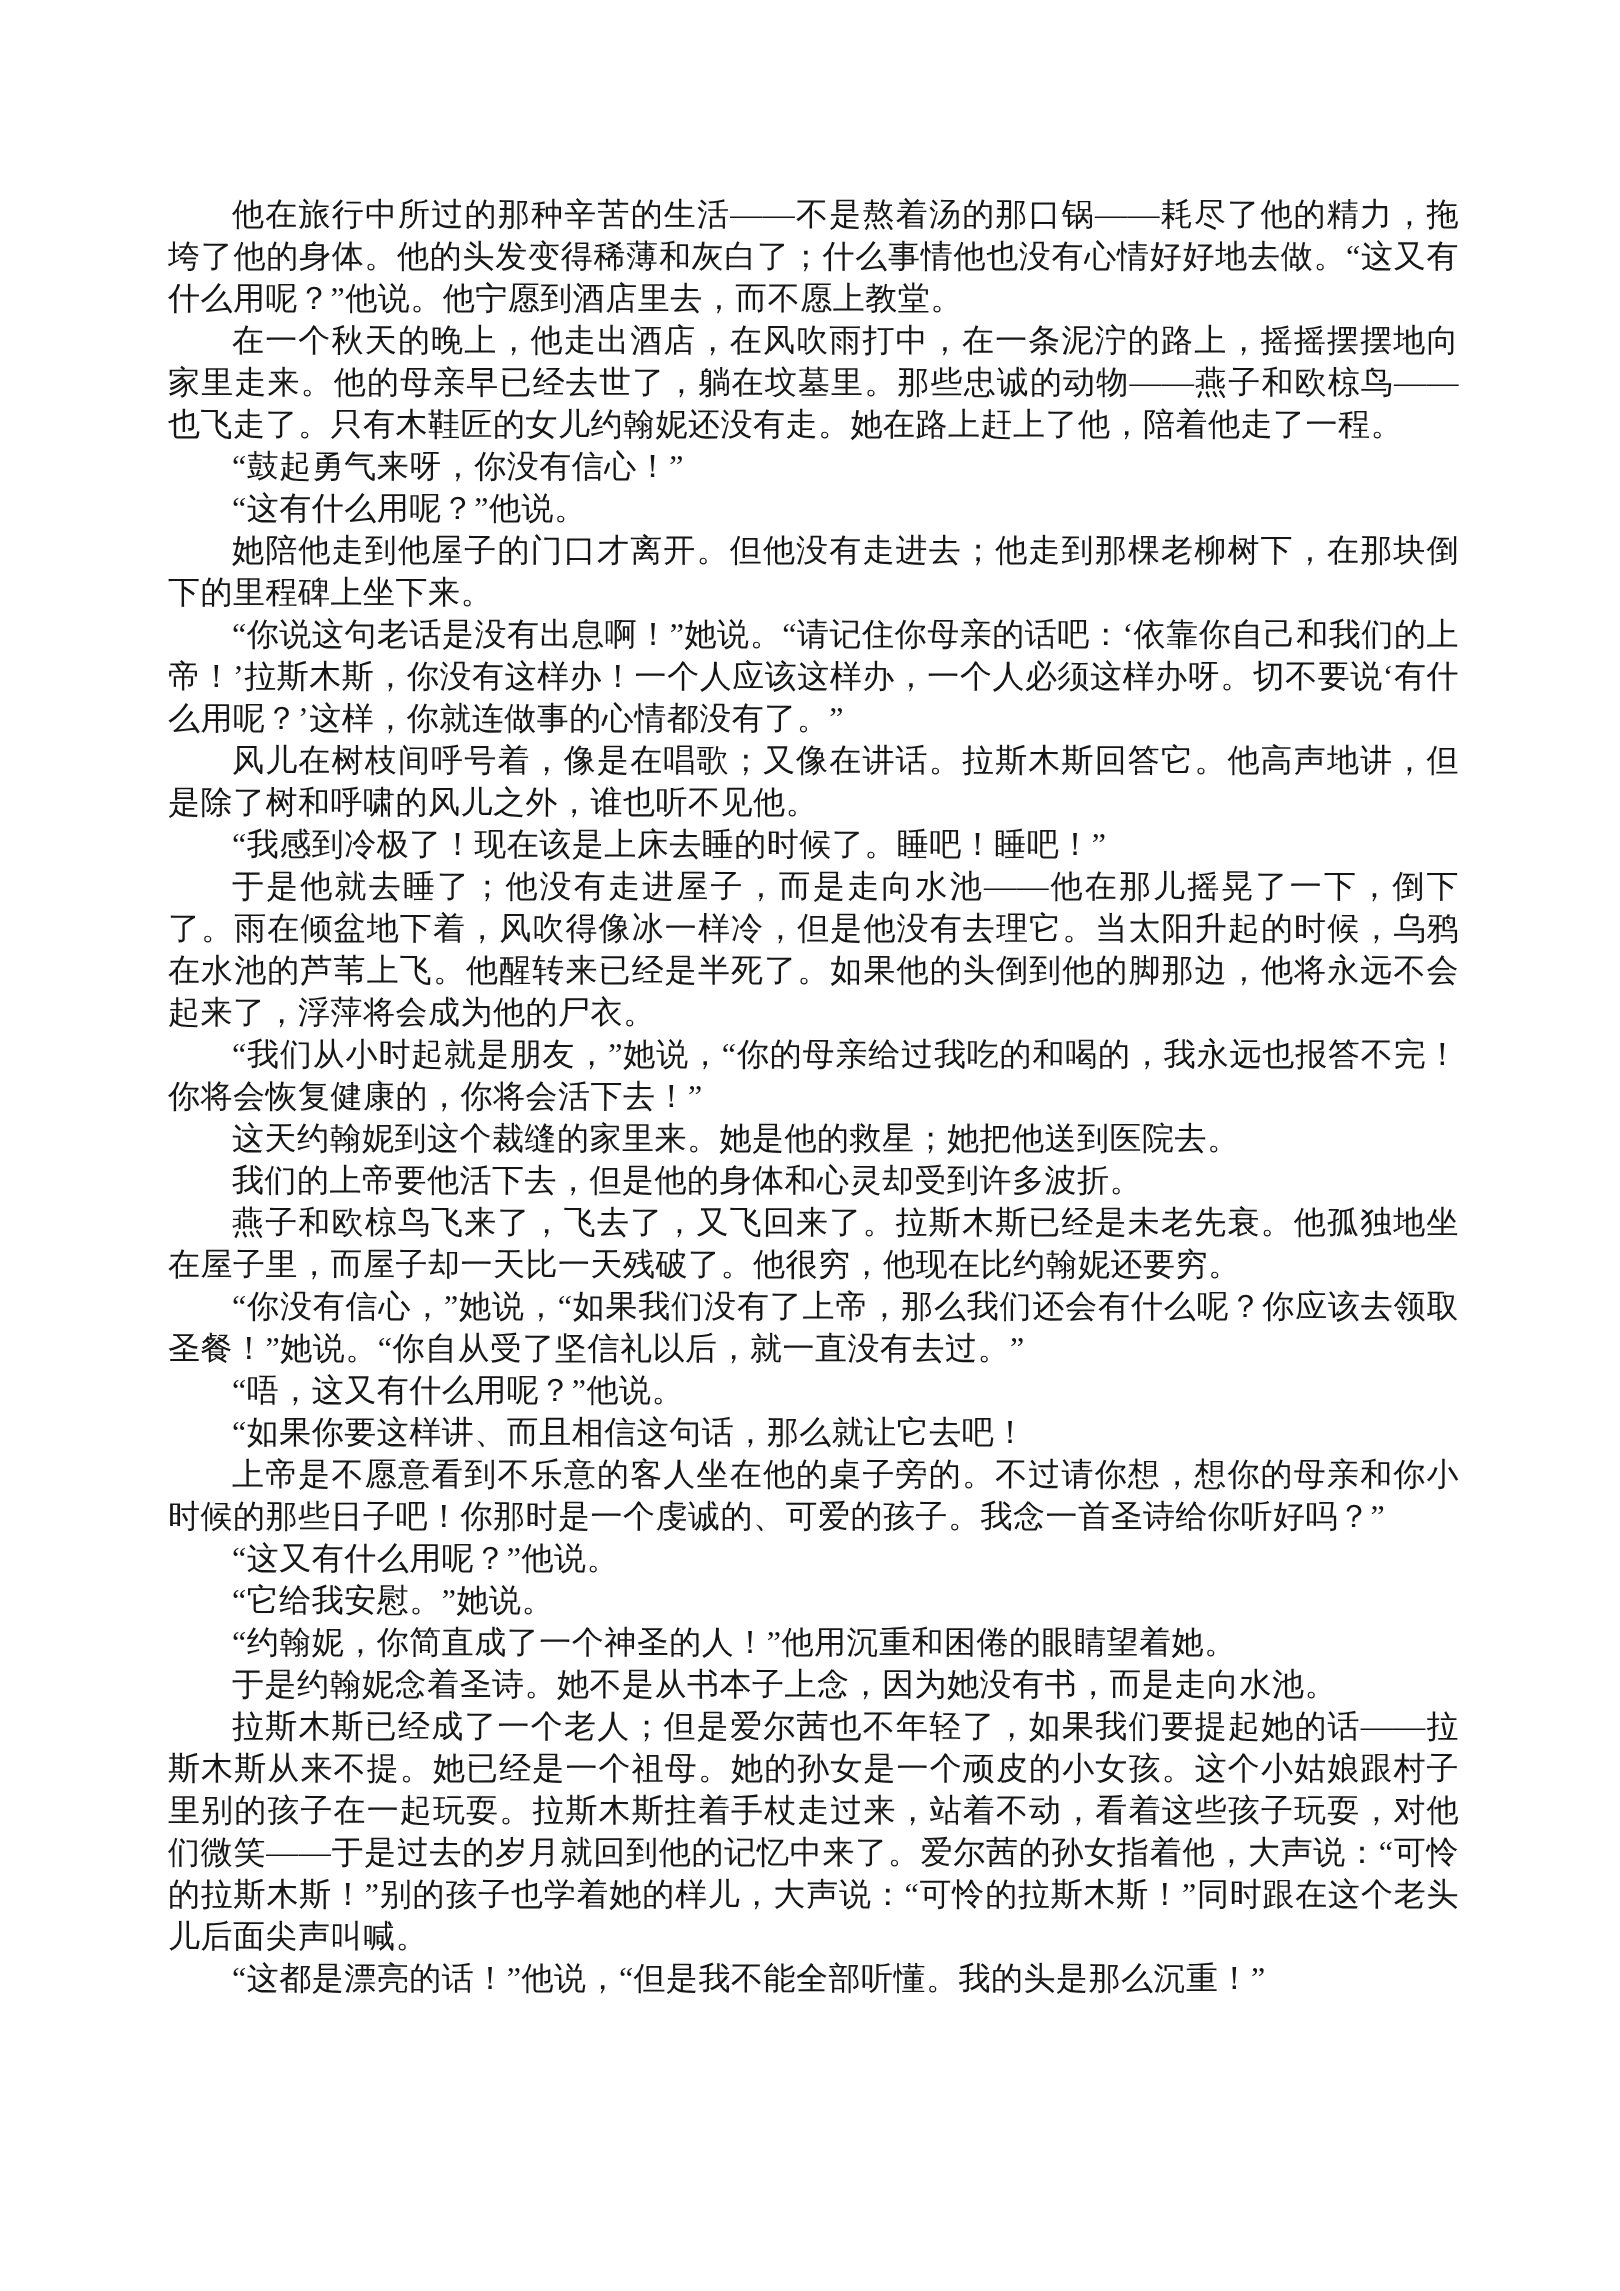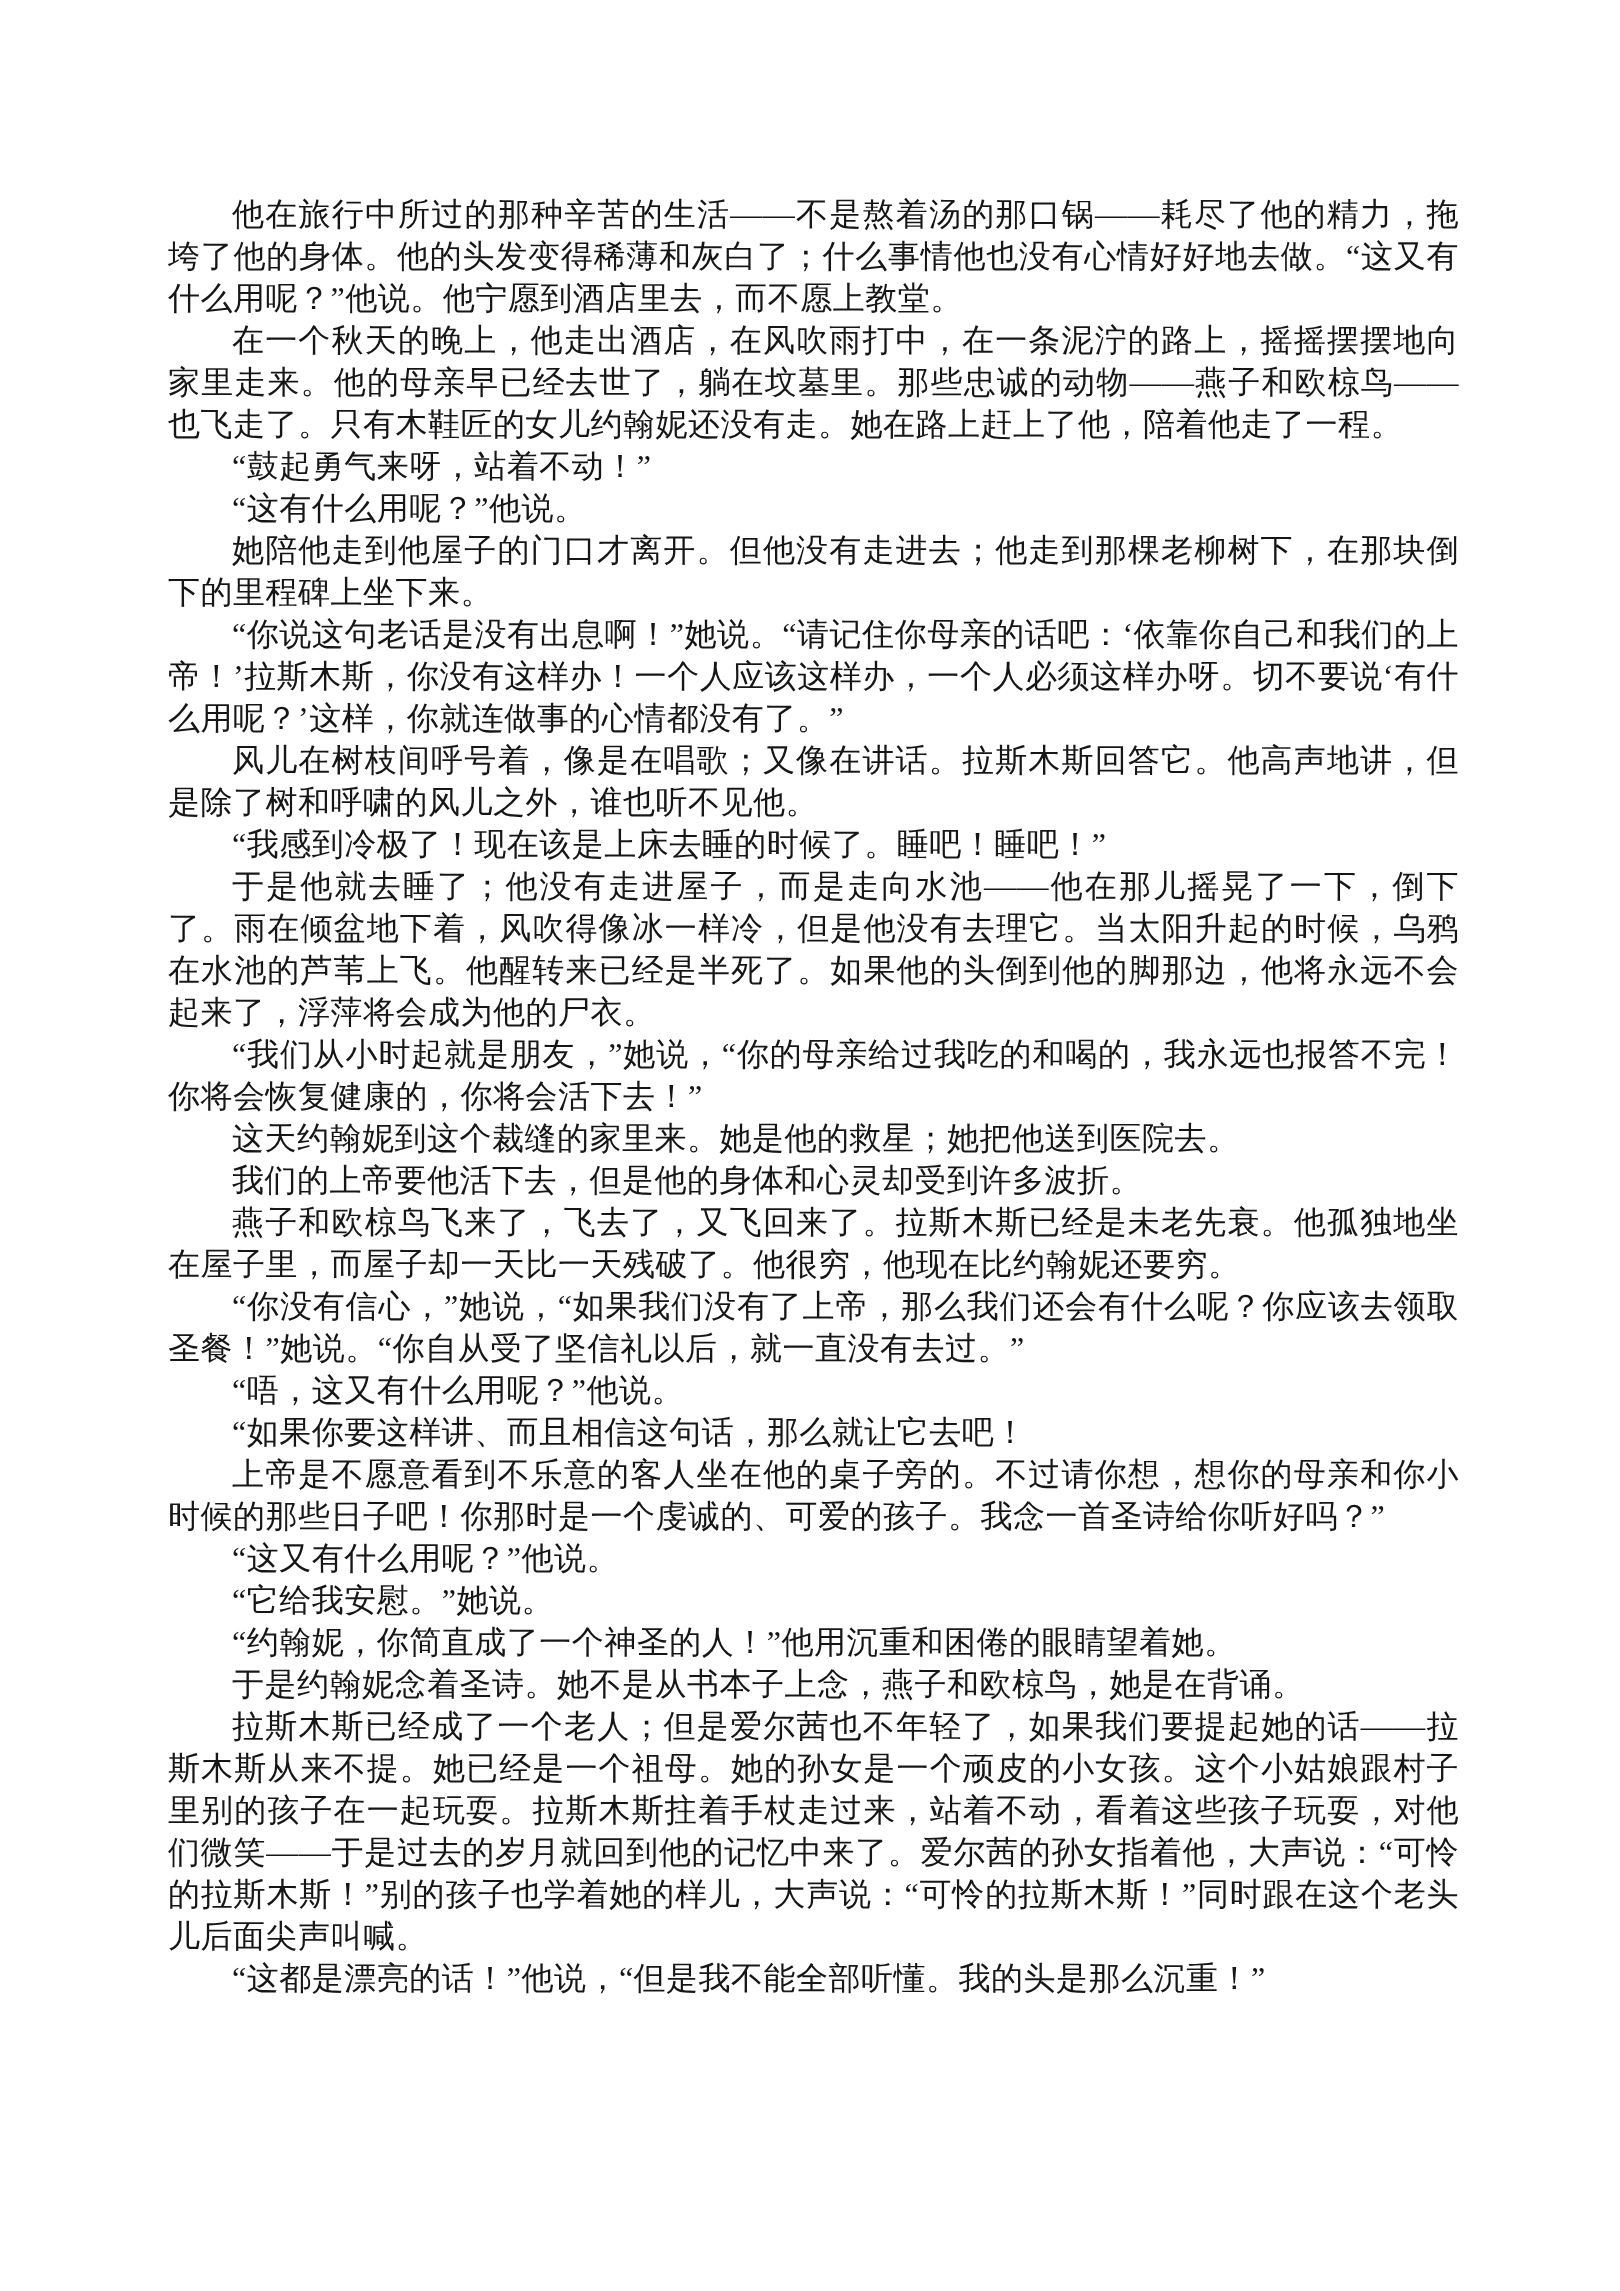--- a/index.html
+++ b/index.html
@@ -41,36 +41,36 @@
     word-break: break-all;
   }
 </style>
 </head>
 <body>
 
 <div class="page">
   <div class="text-block">
     <p>他在旅行中所过的那种辛苦的生活——不是熬着汤的那口锅——耗尽了他的精力，拖垮了他的身体。他的头发变得稀薄和灰白了；什么事情他也没有心情好好地去做。“这又有什么用呢？”他说。他宁愿到酒店里去，而不愿上教堂。</p>
     <p>在一个秋天的晚上，他走出酒店，在风吹雨打中，在一条泥泞的路上，摇摇摆摆地向家里走来。他的母亲早已经去世了，躺在坟墓里。那些忠诚的动物——燕子和欧椋鸟——也飞走了。只有木鞋匠的女儿约翰妮还没有走。她在路上赶上了他，陪着他走了一程。</p>
-    <p>“鼓起勇气来呀，站着不动！”</p>
+    <p>“鼓起勇气来呀，你没有信心！”</p>
     <p>“这有什么用呢？”他说。</p>
     <p>她陪他走到他屋子的门口才离开。但他没有走进去；他走到那棵老柳树下，在那块倒下的里程碑上坐下来。</p>
     <p>“你说这句老话是没有出息啊！”她说。“请记住你母亲的话吧：‘依靠你自己和我们的上帝！’拉斯木斯，你没有这样办！一个人应该这样办，一个人必须这样办呀。切不要说‘有什么用呢？’这样，你就连做事的心情都没有了。”</p>
     <p>风儿在树枝间呼号着，像是在唱歌；又像在讲话。拉斯木斯回答它。他高声地讲，但是除了树和呼啸的风儿之外，谁也听不见他。</p>
     <p>“我感到冷极了！现在该是上床去睡的时候了。睡吧！睡吧！”</p>
     <p>于是他就去睡了；他没有走进屋子，而是走向水池——他在那儿摇晃了一下，倒下了。雨在倾盆地下着，风吹得像冰一样冷，但是他没有去理它。当太阳升起的时候，乌鸦在水池的芦苇上飞。他醒转来已经是半死了。如果他的头倒到他的脚那边，他将永远不会起来了，浮萍将会成为他的尸衣。</p>
     <p>“我们从小时起就是朋友，”她说，“你的母亲给过我吃的和喝的，我永远也报答不完！你将会恢复健康的，你将会活下去！”</p>
     <p>这天约翰妮到这个裁缝的家里来。她是他的救星；她把他送到医院去。</p>
     <p>我们的上帝要他活下去，但是他的身体和心灵却受到许多波折。</p>
     <p>燕子和欧椋鸟飞来了，飞去了，又飞回来了。拉斯木斯已经是未老先衰。他孤独地坐在屋子里，而屋子却一天比一天残破了。他很穷，他现在比约翰妮还要穷。</p>
     <p>“你没有信心，”她说，“如果我们没有了上帝，那么我们还会有什么呢？你应该去领取圣餐！”她说。“你自从受了坚信礼以后，就一直没有去过。”</p>
     <p>“唔，这又有什么用呢？”他说。</p>
     <p>“如果你要这样讲、而且相信这句话，那么就让它去吧！</p>
     <p>上帝是不愿意看到不乐意的客人坐在他的桌子旁的。不过请你想，想你的母亲和你小时候的那些日子吧！你那时是一个虔诚的、可爱的孩子。我念一首圣诗给你听好吗？”</p>
     <p>“这又有什么用呢？”他说。</p>
     <p>“它给我安慰。”她说。</p>
     <p>“约翰妮，你简直成了一个神圣的人！”他用沉重和困倦的眼睛望着她。</p>
-    <p>于是约翰妮念着圣诗。她不是从书本子上念，燕子和欧椋鸟，她是在背诵。</p>
+    <p>于是约翰妮念着圣诗。她不是从书本子上念，因为她没有书，而是走向水池。</p>
     <p>拉斯木斯已经成了一个老人；但是爱尔茜也不年轻了，如果我们要提起她的话——拉斯木斯从来不提。她已经是一个祖母。她的孙女是一个顽皮的小女孩。这个小姑娘跟村子里别的孩子在一起玩耍。拉斯木斯拄着手杖走过来，站着不动，看着这些孩子玩耍，对他们微笑——于是过去的岁月就回到他的记忆中来了。爱尔茜的孙女指着他，大声说：“可怜的拉斯木斯！”别的孩子也学着她的样儿，大声说：“可怜的拉斯木斯！”同时跟在这个老头儿后面尖声叫喊。</p>
     <p>“这都是漂亮的话！”他说，“但是我不能全部听懂。我的头是那么沉重！”</p>
   </div>
 </div>
 
 
 </body></html>

